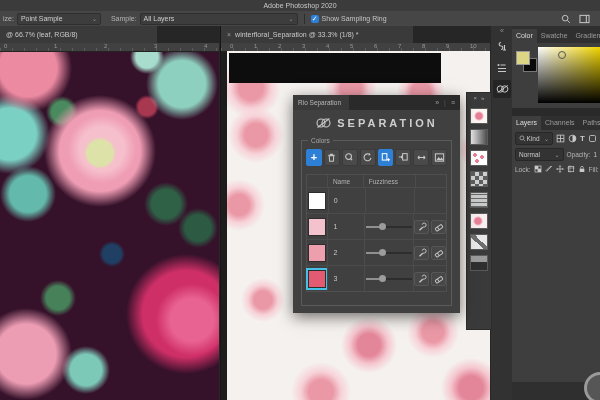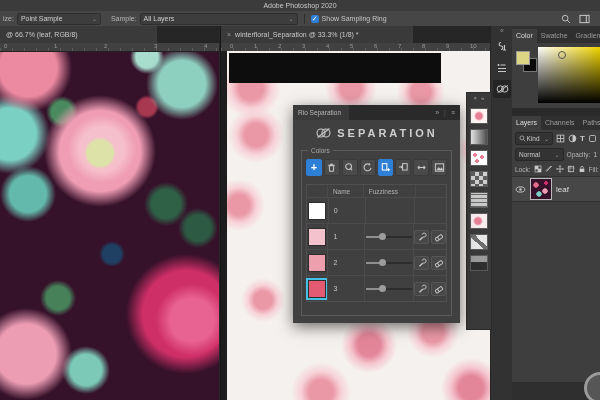--- a/index.html
+++ b/index.html
@@ -60,21 +60,21 @@
     radial-gradient(circle 22px at 36px 249px,#ea98a6 40%,#f7d2d8 68%,rgba(0,0,0,0) 100%),
     radial-gradient(circle 30px at 94px 341px,#ea98a6 40%,#f7d2d8 68%,rgba(0,0,0,0) 100%),
     radial-gradient(circle 28px at 142px 294px,#e4869a 40%,#f5c7cf 68%,rgba(0,0,0,0) 100%),
     radial-gradient(circle 26px at 206px 281px,#ea98a6 40%,#f7d2d8 68%,rgba(0,0,0,0) 100%),
     radial-gradient(circle 30px at 244px 337px,#e4869a 40%,#f5c7cf 68%,rgba(0,0,0,0) 100%),
     radial-gradient(circle 20px at 252px 99px,#ea98a6 40%,#f7d2d8 68%,rgba(0,0,0,0) 100%),
     radial-gradient(circle 18px at 258px 204px,#ea98a6 40%,#f7d2d8 68%,rgba(0,0,0,0) 100%),
     #f5f1ee;}
   #canvas2-darkband{position:absolute;left:2px;top:2px;width:212px;height:30px;background:#0d0d0d;}
   
-  #plugin{position:absolute;left:293px;top:79px;width:167px;height:218px;background:#404040;
+  #plugin{position:absolute;left:293px;top:69px;width:167px;height:218px;background:#404040;
     box-shadow:0 4px 14px rgba(0,0,0,.55);z-index:5;}
   #plugin-titlebar{height:15px;background:#2a2a2a;display:flex;align-items:center;}
   #plugin-tab{height:15px;background:#3a3a3a;color:#b9b9b9;font-size:6.5px;line-height:15px;padding:0 8px 0 5px;}
   #plugin-titlebar .spacer{flex:1;}
   .pt-ctl{color:#9a9a9a;font-size:7px;margin-right:5px;}
   #brand-row{height:26px;display:flex;align-items:center;justify-content:center;gap:5px;}
   #brand-text{color:#cfcfcf;font-size:11px;font-weight:bold;letter-spacing:3px;}
   #colors-box{position:relative;margin:4px 8px;border:1px solid #5b5b5b;height:164px;}
   #colors-legend{position:absolute;top:-4px;left:6px;background:#404040;padding:0 3px;
     color:#a8a8a8;font-size:6.5px;}
@@ -532,28 +532,18 @@
             </svg>
           </span>
         <span class="ic">
             <svg width="8" height="8" viewBox="0 0 12 12">
               <rect x="2.5" y="5.5" width="7" height="5" fill="#c9c9c9" stroke="none"></rect>
               <path d="M4 5.5V4a2 2 0 0 1 4 0v1.5"></path>
             </svg>
           </span>
         <span style="color:#b5b5b5">Fill:</span>
       </div>
-      <div class="lrow" id="layer-row">
-        <span class="ic">
-            <svg width="11" height="9" viewBox="0 0 12 10">
-              <ellipse cx="6" cy="5" rx="4.8" ry="2.9"></ellipse>
-              <circle cx="6" cy="5" r="1.3" fill="#c9c9c9" stroke="none"></circle>
-            </svg>
-          </span>
-        <div id="layer-thumb"></div>
-        <span id="layer-name">leaf</span>
-      </div>
     </div>
   </div>
 
 </div>
 
 <div id="fab"></div>
 
 </body></html>

